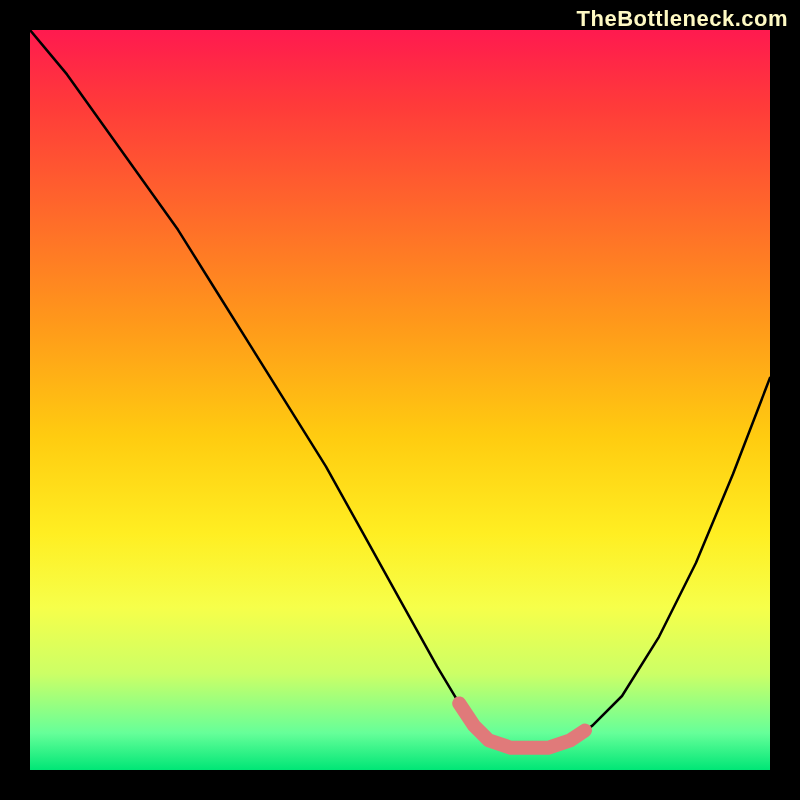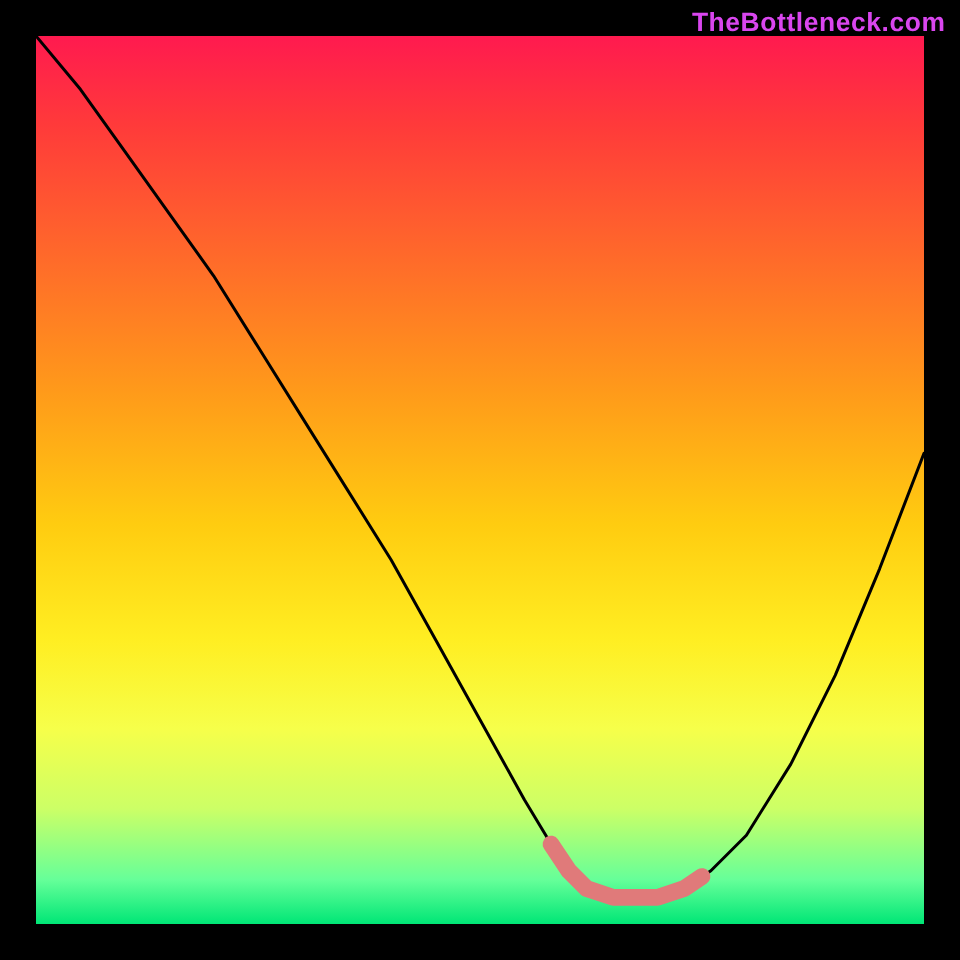--- a/index.html
+++ b/index.html
@@ -14,21 +14,21 @@
   .frame {
     position: relative;
     width: 800px;
     height: 800px;
     background: #000;
   }
   .watermark {
     position: absolute;
     top: 6px;
     right: 12px;
-    color: #d946ef;
+    color: #fef9c3;
     font-size: 22px;
     font-weight: 600;
     letter-spacing: 0.5px;
     z-index: 5;
     pointer-events: none;
   }
   .plot-area {
     position: absolute;
     left: 30px;
     top: 30px;

